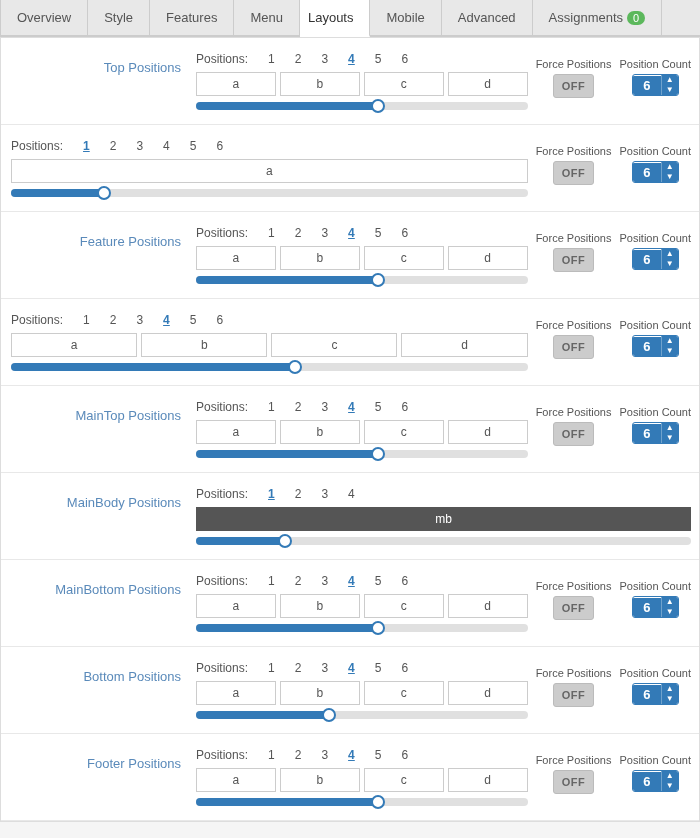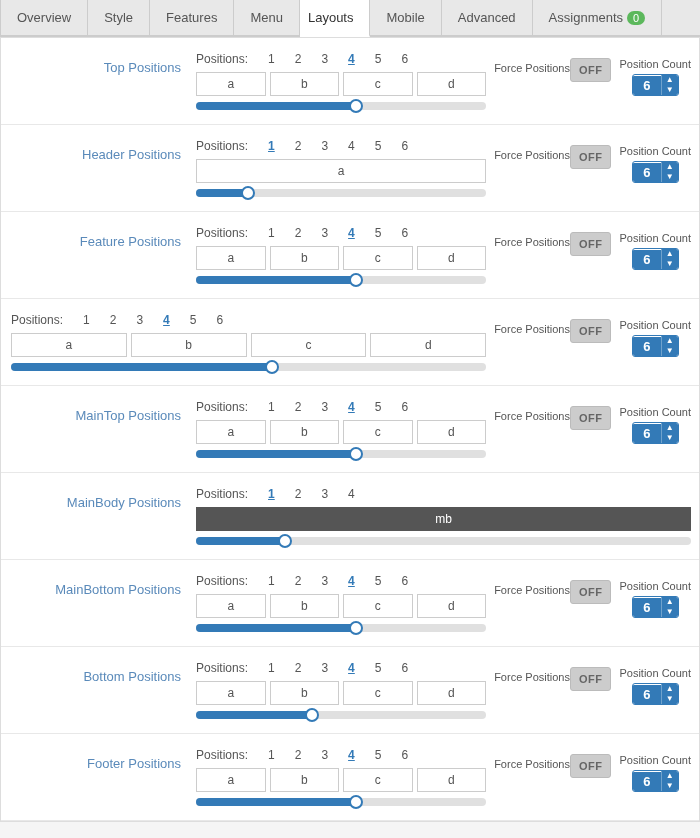--- a/index.html
+++ b/index.html
@@ -136,21 +136,21 @@
       transform: translateY(-50%);
       width: 14px;
       height: 14px;
       background: #fff;
       border: 2px solid #337ab7;
       border-radius: 50%;
     }
 
     .force-and-count {
       display: flex;
-      flex-direction: row;
+      flex-direction: column;
       align-items: center;
       margin-left: 8px;
       flex-shrink: 0;
     }
     .force-label {
       font-size: 11px;
       color: #555;
       margin-bottom: 4px;
     }
     .toggle-off {
@@ -263,21 +263,20 @@
             <div class="count-value">6</div>
             <div class="count-arrows">
               <div class="count-arrow">▲</div>
               <div class="count-arrow">▼</div>
             </div>
           </div>
         </div>
       </div>
     </div>
     <div class="position-row">
-      <div class="position-label">Header Positions</div>
       <div class="position-controls">
         <div class="positions-line">
           <span class="label">Positions:</span>
           <span class="pos-num active">1</span>
           <span class="pos-num">2</span>
           <span class="pos-num">3</span>
           <span class="pos-num">4</span>
           <span class="pos-num">5</span>
           <span class="pos-num">6</span>
         </div>

